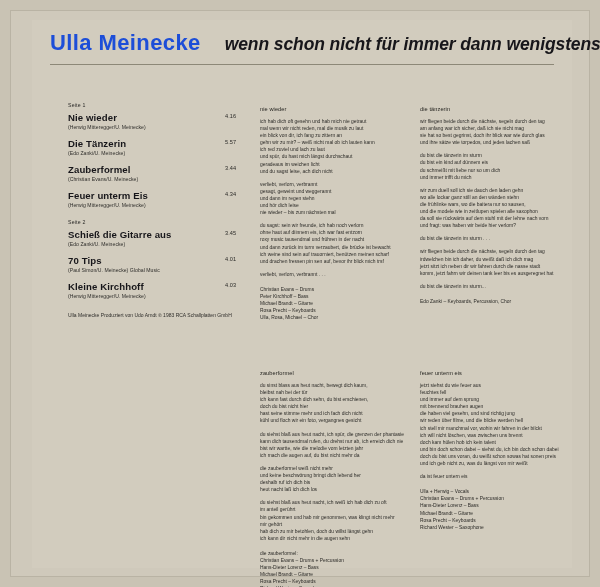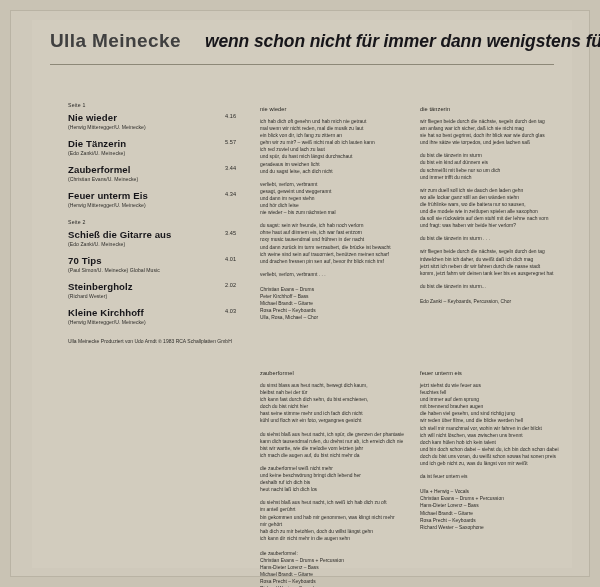--- a/index.html
+++ b/index.html
@@ -36,24 +36,24 @@
   .header {
     position: absolute;
     left: 18px;
     top: 10px;
     width: 504px;
     height: 34px;
     white-space: nowrap;
   }
   .artist {
     font-family: "Liberation Sans", sans-serif;
-    font-size: 19px;
+    font-size: 22px;
     font-weight: bold;
     letter-spacing: 0.4px;
-    color: #404040;
+    color: #1d4ed8;
     display: inline-block;
     vertical-align: baseline;
   }
   .album {
     font-family: "Liberation Sans", sans-serif;
     font-size: 17.5px;
     font-weight: bold;
     font-style: italic;
     letter-spacing: -0.1px;
     color: #17161a;
@@ -183,25 +183,20 @@
 
       <div class="track">
         <div class="track-title">Schieß die Gitarre aus</div>
         <div class="track-credit">(Edo Zanki/U. Meinecke)</div>
         <div class="track-time">3.45</div>
       </div>
       <div class="track">
         <div class="track-title">70 Tips</div>
         <div class="track-credit">(Paul Simon/U. Meinecke) Global Music</div>
         <div class="track-time">4.01</div>
-      </div>
-      <div class="track">
-        <div class="track-title">Steinbergholz</div>
-        <div class="track-credit">(Richard Wester)</div>
-        <div class="track-time">2.02</div>
       </div>
       <div class="track">
         <div class="track-title">Kleine Kirchhoff</div>
         <div class="track-credit">(Herwig Mitteregger/U. Meinecke)</div>
         <div class="track-time">4.03</div>
       </div>
 
       <div class="imprint">Ulla Meinecke
 Produziert von Udo Arndt
 ℗ 1983 RCA Schallplatten GmbH</div>

